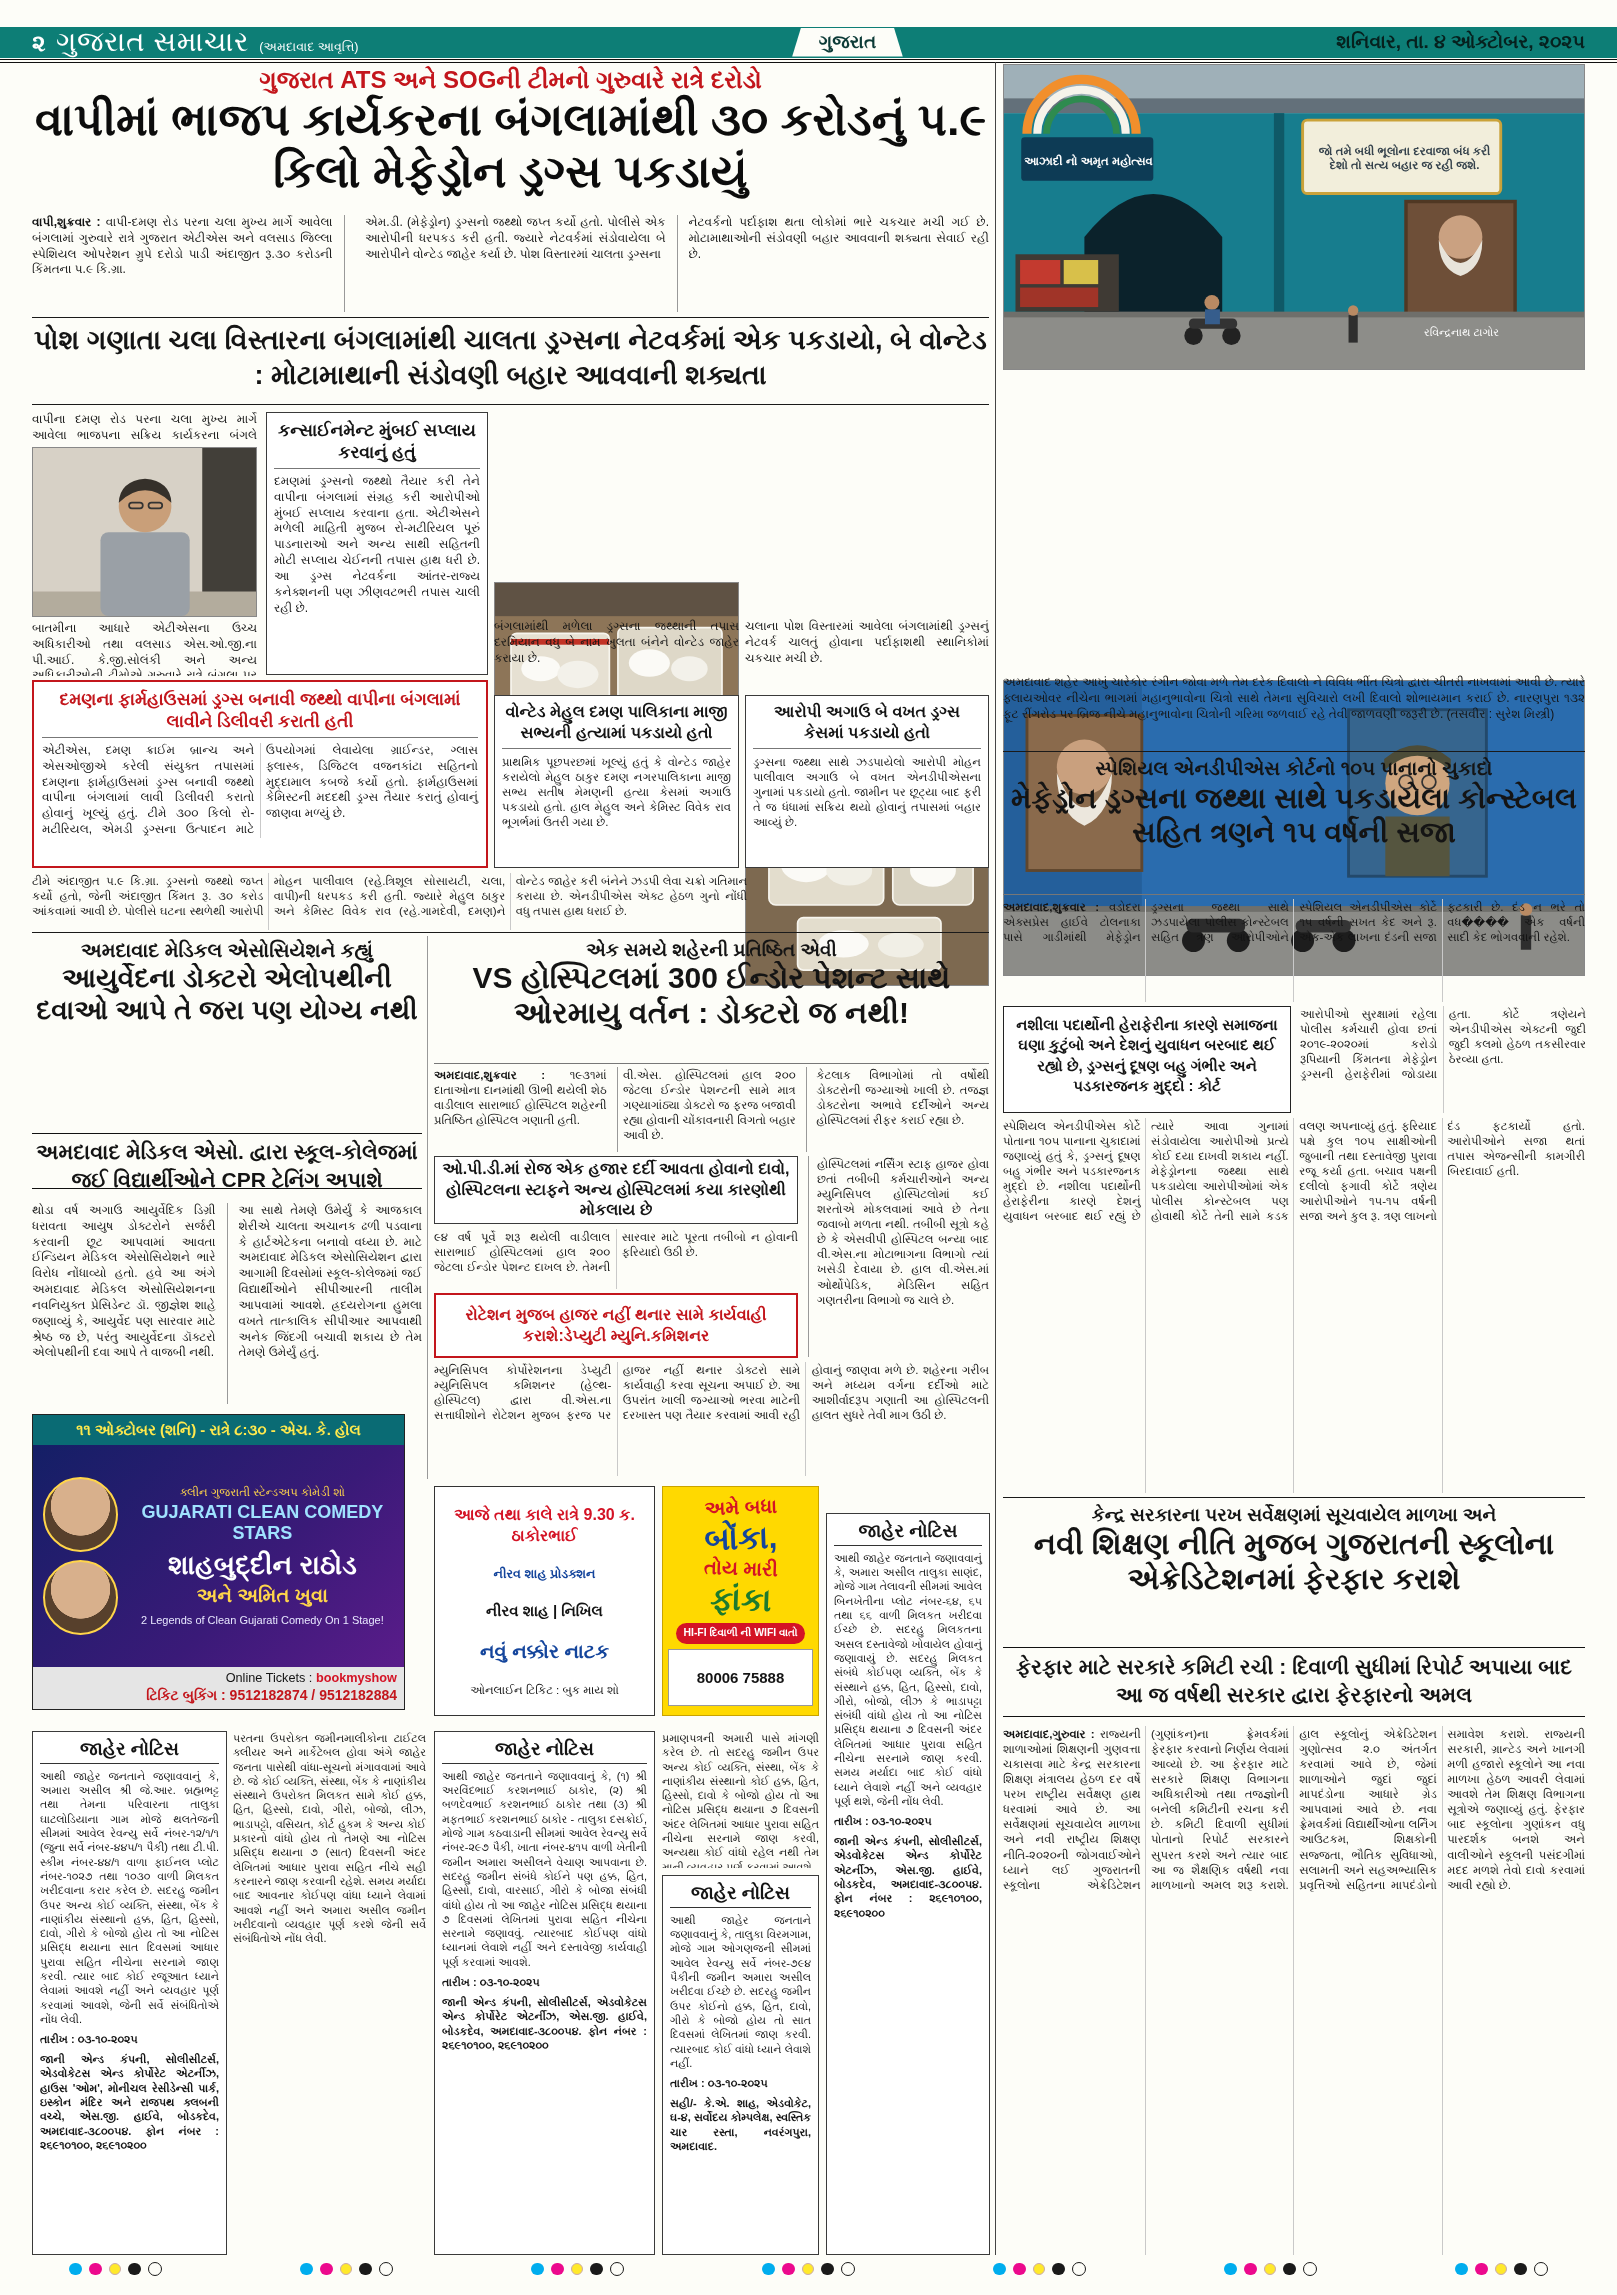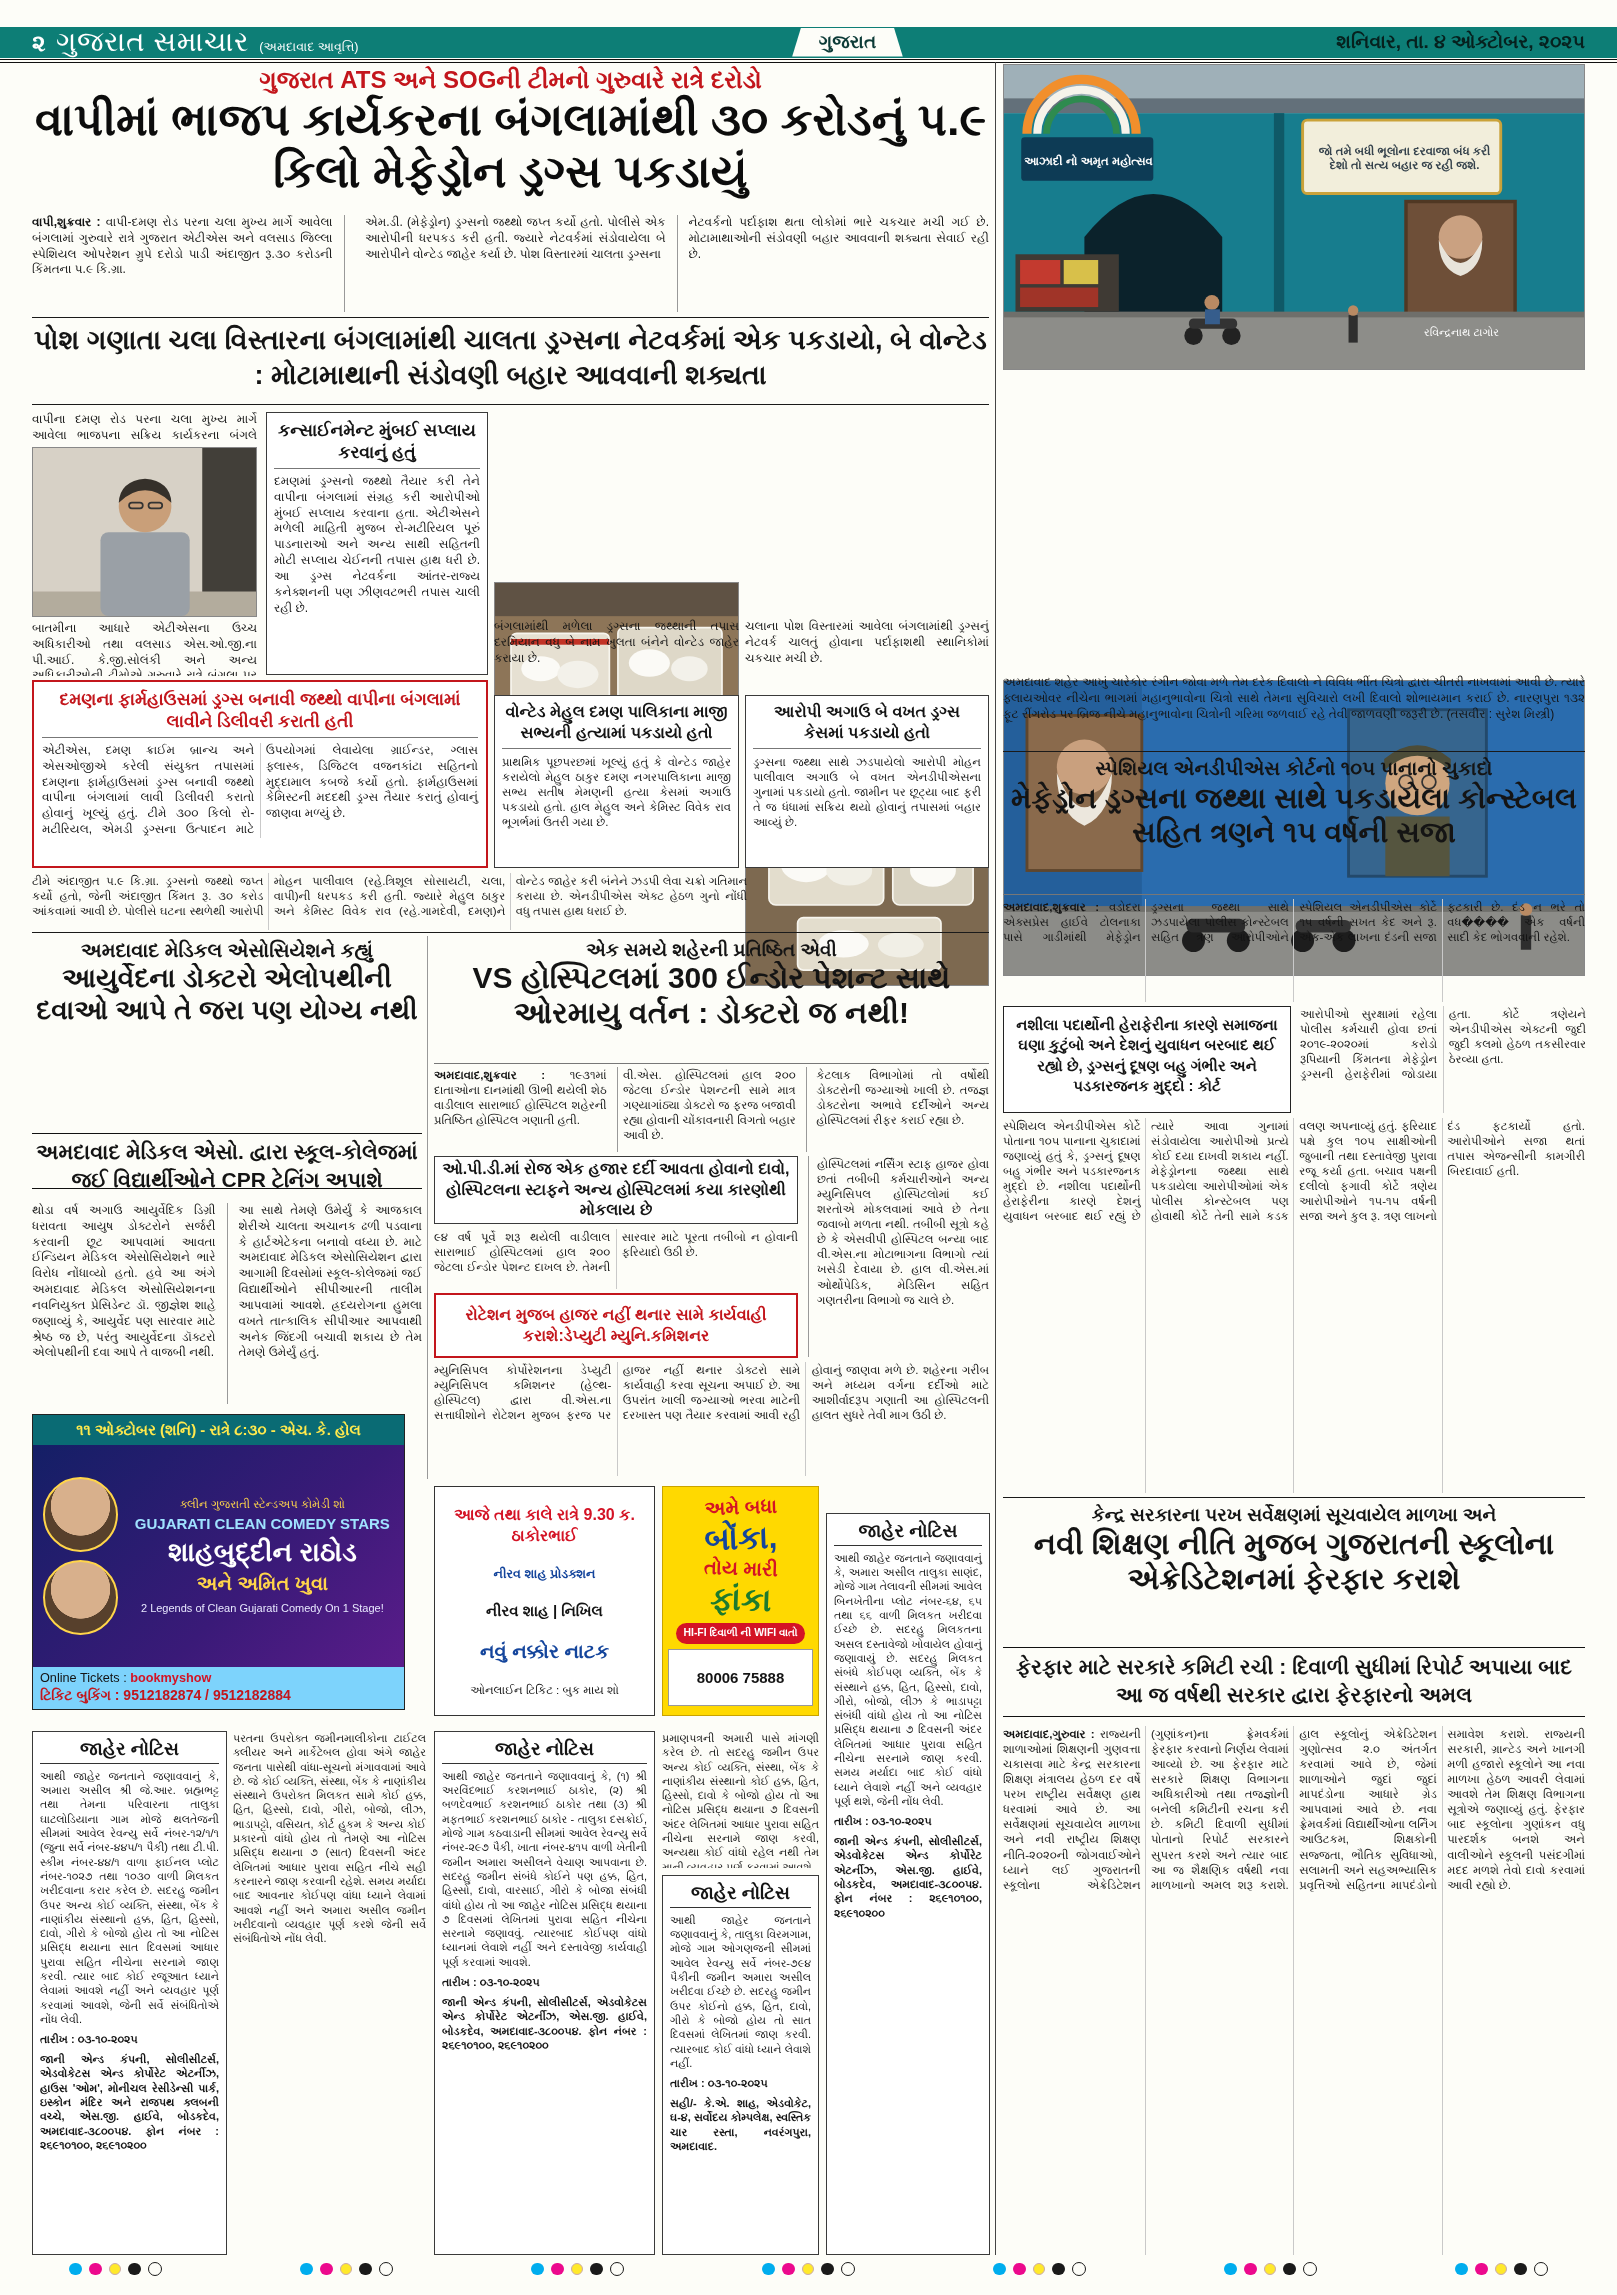--- a/index.html
+++ b/index.html
@@ -49,25 +49,25 @@
 .notice-title{font-size:18.5px;font-weight:800;text-align:center;border-bottom:1.2px solid #333;padding-bottom:3.5px;margin-bottom:4.6px}
 .notice-foot{font-weight:bold;margin-top:5.8px}
 
 .ad-comedy{border:1.2px solid #222;display:flex;flex-direction:column;overflow:hidden}
 .ad-strip{background:#0a6b74;color:#ffe94d;font-weight:800;font-size:15px;text-align:center;padding:5.8px 2.3px}
 .ad-main{flex:1;background:linear-gradient(135deg,#141f66 0%,#3a1a78 60%,#5a1c8a 100%);display:flex;align-items:center;gap:12.7px;padding:10.4px;color:#fff}
 .avatars{display:flex;flex-direction:column;gap:8px}
 .avatar{width:75px;height:75px;border-radius:50%;border:2.3px solid #ffd54a;background:radial-gradient(circle at 50% 38%,#d8b08c 52%,#57402c 53%)}
 .ad-text{flex:1;text-align:center}
 .ad-tag{font-size:11.6px;color:#ffd54a;margin-bottom:3.5px}
-.ad-brand{font-size:15px;font-weight:800;color:#9fe2ff;margin-bottom:5.8px}
+.ad-brand{font-size:18px;font-weight:800;color:#9fe2ff;margin-bottom:5.8px}
 .ad-nm1{font-size:26.6px;font-weight:800;color:#fff}
 .ad-nm2{font-size:19.6px;font-weight:800;color:#ffd54a;margin-top:3.5px}
 .ad-tl{font-size:11px;margin-top:7px;color:#e8e8ff}
-.ad-foot{background:#7dd3fc;padding:4.6px 7px;text-align:left;font-size:12.7px}
+.ad-foot{background:#e5e5e5;padding:4.6px 7px;text-align:right;font-size:12.7px}
 .bms{color:#d41325;font-weight:800}
 .ad-bk{color:#c3161c;font-weight:800;font-size:14px;margin-top:2.3px}
 .ad-natak{border:1.2px solid #333;background:#fff;text-align:center;padding:8px 5.8px;display:flex;flex-direction:column;justify-content:space-around}
 .nk1{color:#d41325;font-weight:800;font-size:16px;line-height:1.3}
 .nk2{color:#14459c;font-weight:bold;font-size:12.7px}
 .nk3{font-size:15px;font-weight:800}
 .nk4{color:#14459c;font-weight:800;font-size:19.6px}
 .nk5{font-size:11.6px}
 .ad-yellow{background:#ffd900;border:1.2px solid #c9a300;text-align:center;padding:9.2px 4.6px;display:flex;flex-direction:column;justify-content:space-between}
 .y1{color:#d41325;font-weight:800;font-size:19.6px;transform:rotate(-2deg)}

